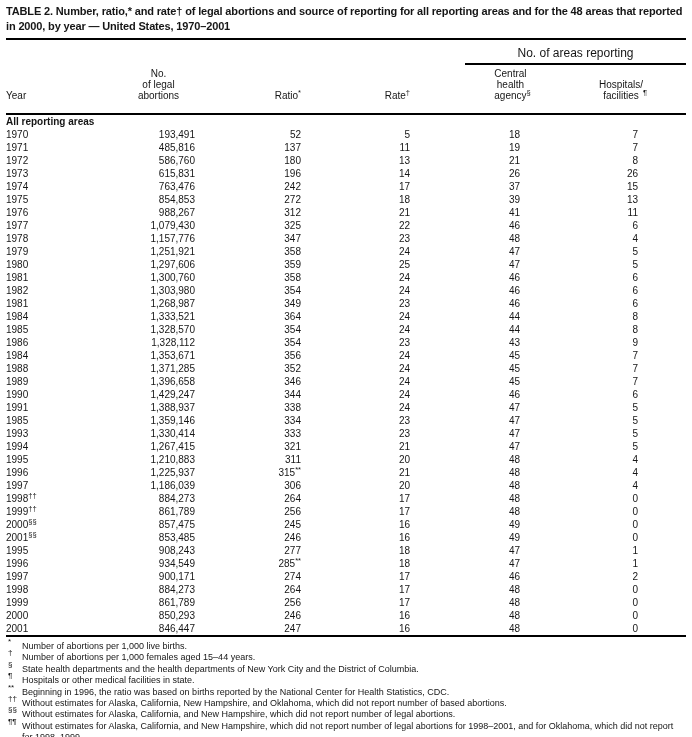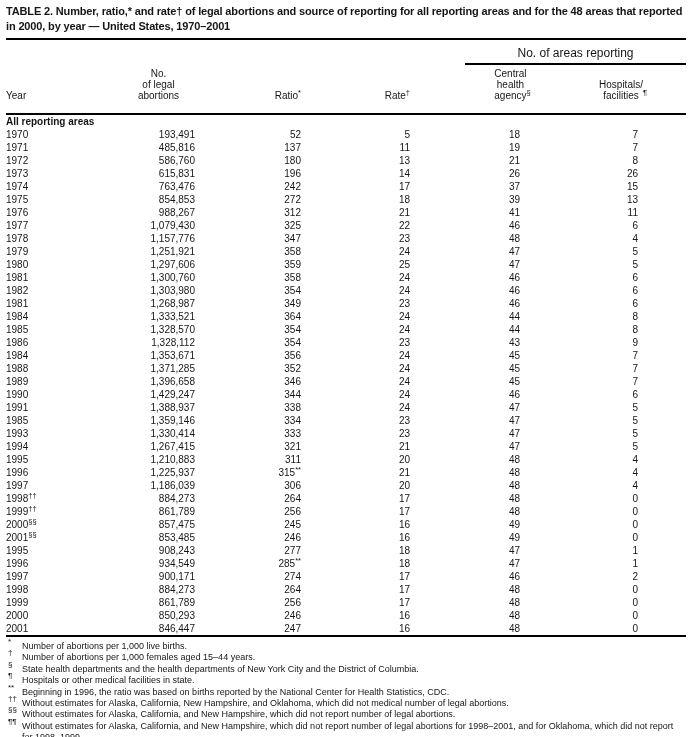--- a/index.html
+++ b/index.html
@@ -397,18 +397,18 @@
         </tr>
       </tbody>
   </table>
 
   <div class="footnotes">
       <div class="fn"><sup class="fn-m">*</sup><span>Number of abortions per 1,000 live births.</span></div>
       <div class="fn"><sup class="fn-m">†</sup><span>Number of abortions per 1,000 females aged 15–44 years.</span></div>
       <div class="fn"><sup class="fn-m">§</sup><span>State health departments and the health departments of New York City and the District of Columbia.</span></div>
       <div class="fn"><sup class="fn-m">¶</sup><span>Hospitals or other medical facilities in state.</span></div>
       <div class="fn"><sup class="fn-m">**</sup><span>Beginning in 1996, the ratio was based on births reported by the National Center for Health Statistics, CDC.</span></div>
-      <div class="fn"><sup class="fn-m">††</sup><span>Without estimates for Alaska, California, New Hampshire, and Oklahoma, which did not medical number of legal abortions.</span></div>
+      <div class="fn"><sup class="fn-m">††</sup><span>Without estimates for Alaska, California, New Hampshire, and Oklahoma, which did not report number of based abortions.</span></div>
       <div class="fn"><sup class="fn-m">§§</sup><span>Without estimates for Alaska, California, and New Hampshire, which did not report number of legal abortions.</span></div>
       <div class="fn"><sup class="fn-m">¶¶</sup><span>Without estimates for Alaska, California, and New Hampshire, which did not report number of legal abortions for 1998–2001, and for Oklahoma, which did not report for 1998–1999.</span></div>
     </div>
 
 </div>
 
 </body></html>

